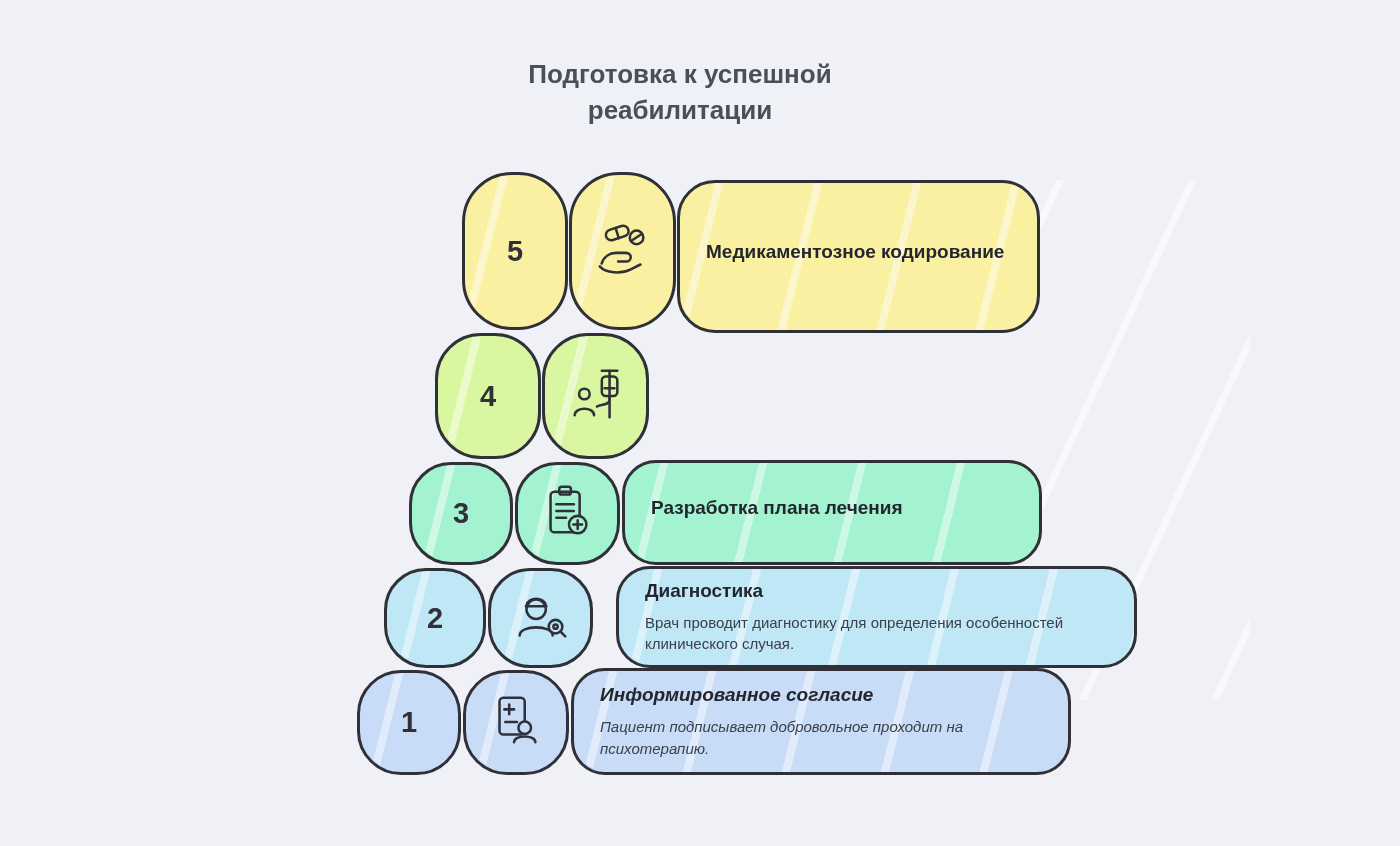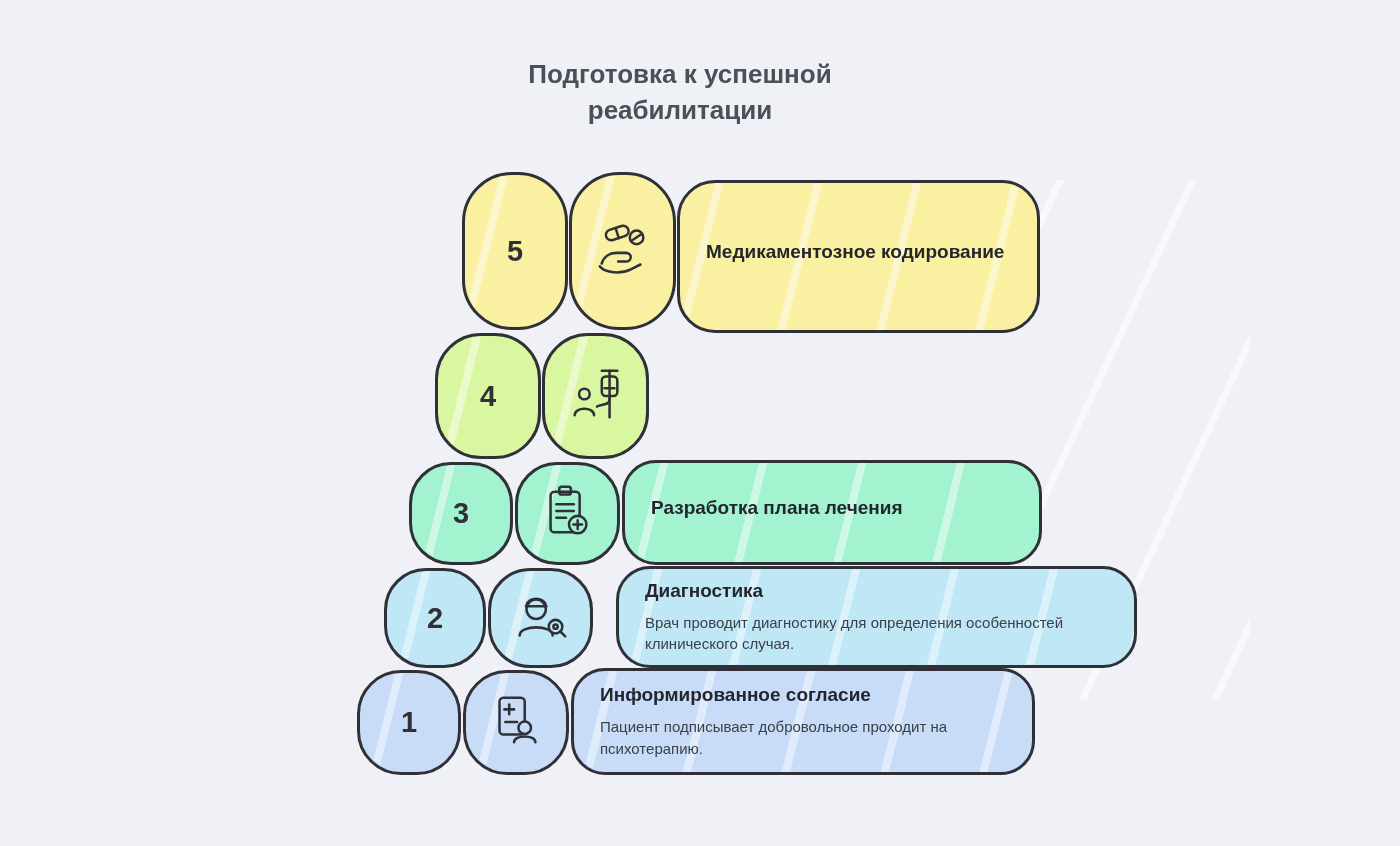--- a/index.html
+++ b/index.html
@@ -66,21 +66,21 @@
   .r3-tab{left:409px;top:462px;width:104px;height:103px;border-radius:42px;}
   .r3-icon{left:515px;top:462px;width:105px;height:103px;border-radius:42px;}
   .r3-content{left:622px;top:460px;width:420px;height:105px;border-radius:34px;}
 
   .r2-tab{left:384px;top:568px;width:102px;height:100px;border-radius:42px;}
   .r2-icon{left:488px;top:568px;width:105px;height:100px;border-radius:42px;}
   .r2-content{left:595px;top:566px;width:521px;height:102px;border-radius:34px;margin-left:21px;}
 
   .r1-tab{left:357px;top:670px;width:104px;height:105px;border-radius:44px;}
   .r1-icon{left:463px;top:670px;width:106px;height:105px;border-radius:44px;}
-  .r1-content{left:571px;top:668px;width:464px;height:107px;border-radius:34px;}
+  .r1-content{left:571px;top:668px;width:500px;height:107px;border-radius:34px;font-style:italic;}
 
   .bg-texture{
     position:absolute;left:1010px;top:180px;width:240px;height:520px;
     background:repeating-linear-gradient(115deg,
       rgba(255,255,255,0) 0 42px, rgba(255,255,255,0.55) 42px 49px,
       rgba(255,255,255,0) 49px 120px);
     pointer-events:none;
   }
 </style>
 </head>

